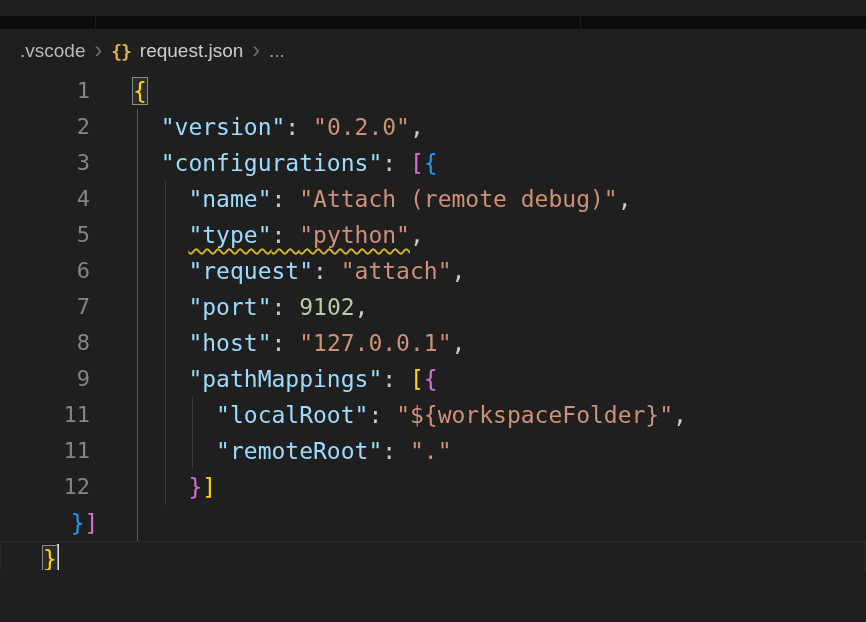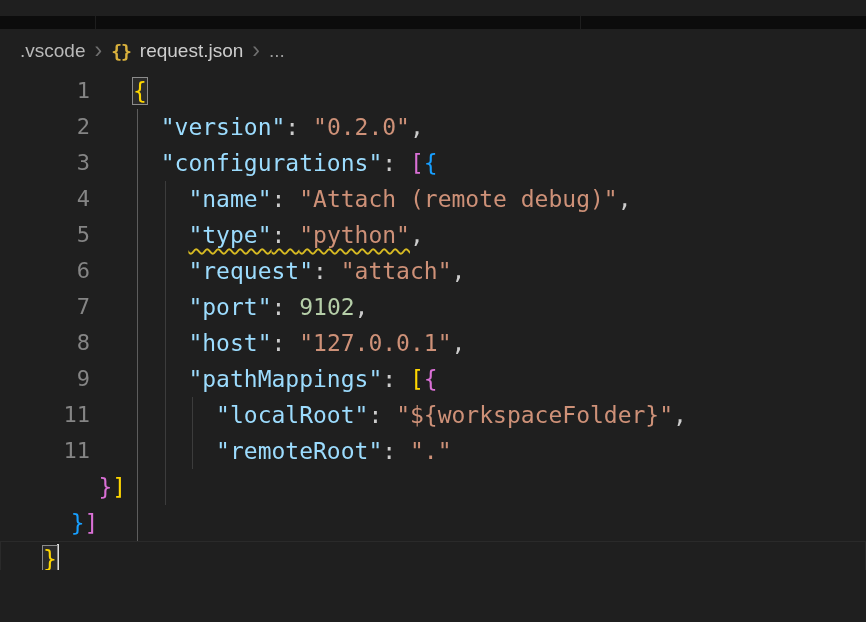--- a/index.html
+++ b/index.html
@@ -84,19 +84,19 @@
         <div class="line"><div class="gutter">2</div><div class="code"><span class="tk-ws">  </span><span class="tk-key">"version"</span><span class="tk-pun">: </span><span class="tk-str">"0.2.0"</span><span class="tk-pun">,</span></div></div>
         <div class="line"><div class="gutter">3</div><div class="code"><span class="tk-ws">  </span><span class="tk-key">"configurations"</span><span class="tk-pun">: </span><span class="tk-b2">[</span><span class="tk-b3">{</span></div></div>
         <div class="line"><div class="gutter">4</div><div class="code"><span class="tk-ws">    </span><span class="tk-key">"name"</span><span class="tk-pun">: </span><span class="tk-str">"Attach (remote debug)"</span><span class="tk-pun">,</span></div></div>
         <div class="line"><div class="gutter">5</div><div class="code"><span class="tk-ws">    </span><span class="tk-key warn-squiggle">"type"</span><span class="tk-pun warn-squiggle">: </span><span class="tk-str warn-squiggle">"python"</span><span class="tk-pun">,</span></div></div>
         <div class="line"><div class="gutter">6</div><div class="code"><span class="tk-ws">    </span><span class="tk-key">"request"</span><span class="tk-pun">: </span><span class="tk-str">"attach"</span><span class="tk-pun">,</span></div></div>
         <div class="line"><div class="gutter">7</div><div class="code"><span class="tk-ws">    </span><span class="tk-key">"port"</span><span class="tk-pun">: </span><span class="tk-num">9102</span><span class="tk-pun">,</span></div></div>
         <div class="line"><div class="gutter">8</div><div class="code"><span class="tk-ws">    </span><span class="tk-key">"host"</span><span class="tk-pun">: </span><span class="tk-str">"127.0.0.1"</span><span class="tk-pun">,</span></div></div>
         <div class="line"><div class="gutter">9</div><div class="code"><span class="tk-ws">    </span><span class="tk-key">"pathMappings"</span><span class="tk-pun">: </span><span class="tk-b1">[</span><span class="tk-b2">{</span></div></div>
         <div class="line"><div class="gutter">11</div><div class="code"><span class="tk-ws">      </span><span class="tk-key">"localRoot"</span><span class="tk-pun">: </span><span class="tk-str">"${workspaceFolder}"</span><span class="tk-pun">,</span></div></div>
         <div class="line"><div class="gutter">11</div><div class="code"><span class="tk-ws">      </span><span class="tk-key">"remoteRoot"</span><span class="tk-pun">: </span><span class="tk-str">"."</span></div></div>
-        <div class="line"><div class="code"><span class="tk-ws">    </span><span class="tk-b2">}</span><span class="tk-b1">]</span></div></div>
+        <div class="line"><div class="gutter">12</div><div class="code"><span class="tk-ws">    </span><span class="tk-b2">}</span><span class="tk-b1">]</span></div></div>
         <div class="line"><div class="code"><span class="tk-ws">  </span><span class="tk-b3">}</span><span class="tk-b2">]</span></div></div>
         <div class="line active"><div class="code"><span class="tk-b1 match">}</span><span class="cursor"></span></div></div>
       </div>
   </div>
 
 </div>
 
 </body></html>

